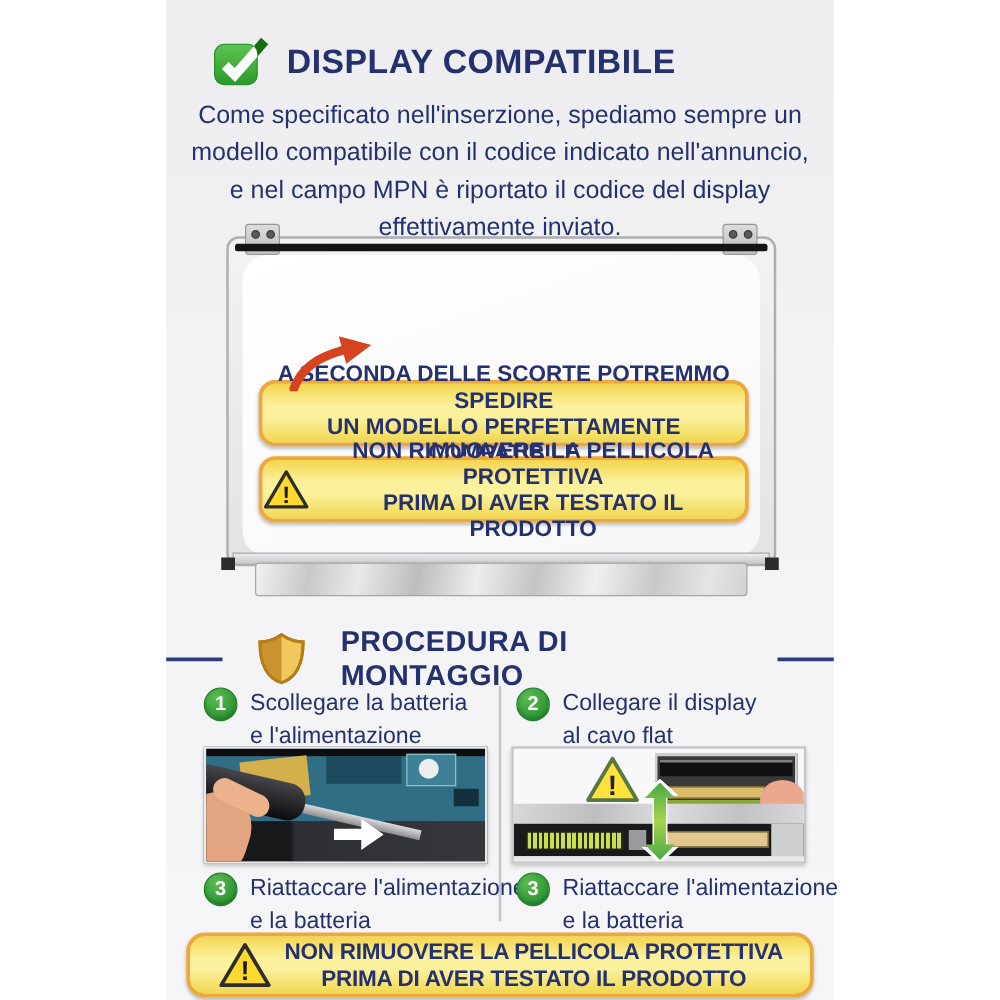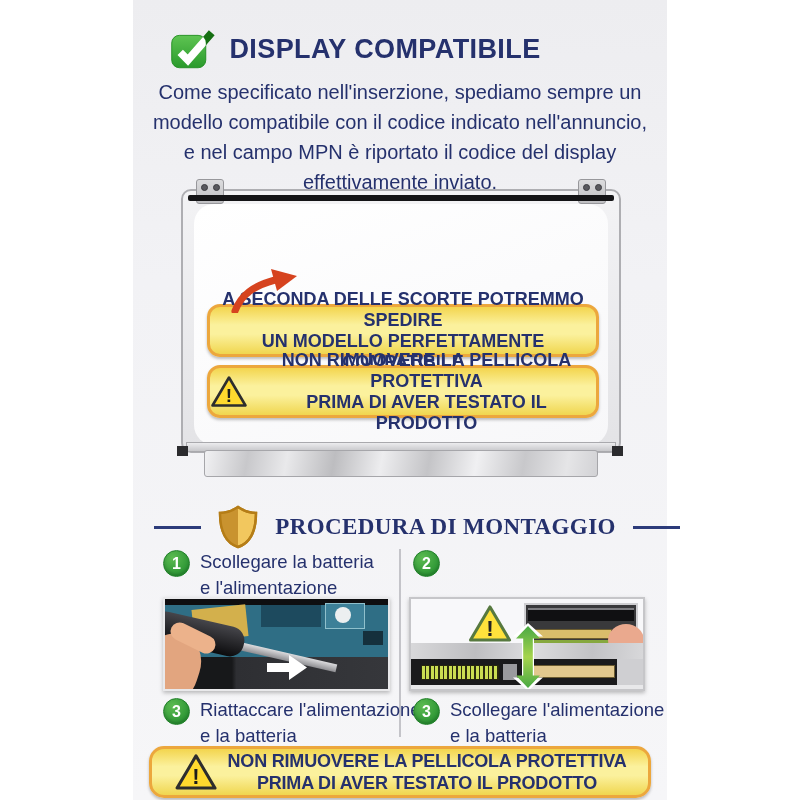--- a/index.html
+++ b/index.html
@@ -51,22 +51,22 @@
   
   .panel-bar { position:absolute; left:186px; top:442px; width:430px; height:10px;
                background:linear-gradient(#ececee,#c7c7ca); border:1px solid #a9a9ad; }
   .nub { position:absolute; top:446px; width:11px; height:10px; background:#2b2b2e; }
   .nub-l { left:177px; } .nub-r { left:612px; }
   .foil { position:absolute; left:204px; top:450px; width:394px; height:27px;
           border:1px solid #a6a6aa; border-radius:3px;
           background:linear-gradient(100deg,#f1f1f3 0%,#c8c8cb 11%,#e9e9eb 21%,#bdbdc0 33%,#ededef 45%,#c4c4c7 57%,#f0f0f2 69%,#c8c8cb 81%,#e5e5e7 92%,#d2d2d5 100%); }
 
   
-  .proc-header { position:absolute; left:150px; top:504px; width:534px; height:46px;
-                 display:flex; align-items:center; justify-content:center; gap:17px;font-family:Liberation Serif, serif; }
+  .proc-header { position:absolute; left:133px; top:504px; width:534px; height:46px;
+                 display:flex; align-items:center; justify-content:center; gap:28px; }
   .hline { width:47px; height:3px; background:#2c3b7a; }
   .shield-svg { width:40px; height:44px; }
   .proc-title { font-size:23px; font-weight:bold; color:var(--navy); letter-spacing:.4px; }
 
   
   .vdivider { position:absolute; left:399px; top:549px; width:2px; height:188px; background:#c4c4c9; }
   .step { position:absolute; display:flex; gap:10px; align-items:flex-start; }
   .step-num { width:27px; height:27px; border-radius:50%; margin-top:1px; flex:0 0 auto;
               background:radial-gradient(circle at 35% 28%,#5cbb51,#2a9433 75%);
               border:1px solid #1f7f28; color:#fff; font-weight:bold; font-size:16px;
@@ -222,20 +222,22 @@
 
   <div class="vdivider"></div>
 
   <div class="step step-1">
     <span class="step-num">1</span>
     <span class="step-text">Scollegare la batteria
 e l'alimentazione</span>
   </div>
   <div class="step step-2">
     <span class="step-num">2</span>
+    <span class="step-text">Collegare il display
+al cavo flat</span>
   </div>
 
   <div class="photo photo-left">
     <div class="lp-top"></div>
     <div class="lp-pcb"></div>
     <div class="lp-c1"></div>
     <div class="lp-c2"></div>
     <div class="lp-c3"></div>
     <div class="lp-c4"></div>
     <div class="lp-dot"></div>
@@ -271,21 +273,21 @@
     <div class="ga-green"></div>
   </div>
 
   <div class="step step-3a">
     <span class="step-num">3</span>
     <span class="step-text">Riattaccare l'alimentazione
 e la batteria</span>
   </div>
   <div class="step step-3b">
     <span class="step-num">3</span>
-    <span class="step-text">Scollegare l'alimentazione
+    <span class="step-text">Riattaccare l'alimentazione
 e la batteria</span>
   </div>
 
   <div class="footer-box">
     <svg class="warn-svg-lg" viewBox="0 0 38 33">
       <path d="M19,2.5 L35.5,30.5 L2.5,30.5 Z" fill="#ffd92e" stroke="#2d2d2d" stroke-width="2.6" stroke-linejoin="round"></path>
       <text x="19" y="27" text-anchor="middle" font-size="19" font-weight="bold" fill="#1c1c1c">!</text>
     </svg>
     <div class="ytext">NON RIMUOVERE LA PELLICOLA PROTETTIVA
 PRIMA DI AVER TESTATO IL PRODOTTO</div>

